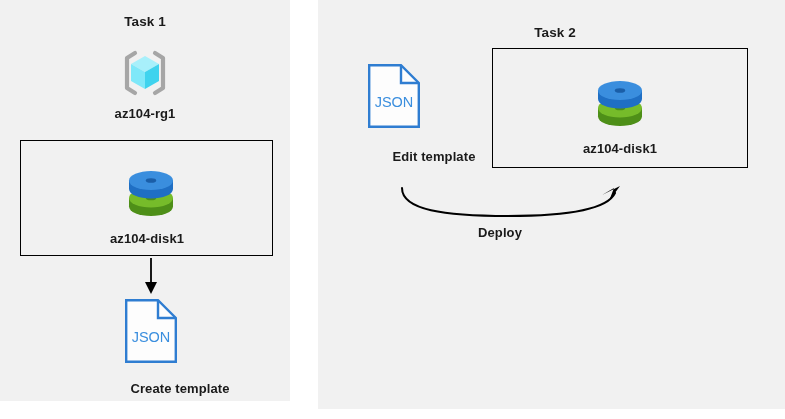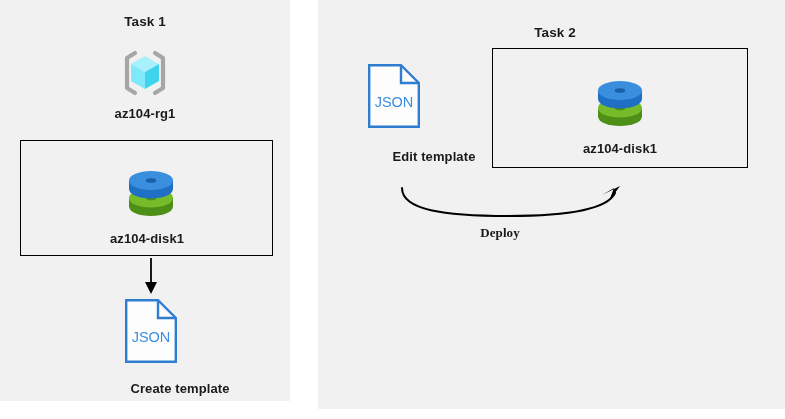--- a/index.html
+++ b/index.html
@@ -161,14 +161,14 @@
 
   <div class="caption c" style="left:302px; top:141px;">az104-disk1</div>
 
   <div class="icon-wrap" style="left:78px; top:184px;">
     <svg width="230" height="42" viewBox="0 0 230 42">
       <path d="M6 4 C 6 26, 48 32, 112 32 C 176 32, 212 24, 219 9" fill="none" stroke="#000000" stroke-width="2" stroke-linecap="round"></path>
       <path d="M224 2 L213 17 L218 4 L206 11 Z" fill="#000000"></path>
     </svg>
   </div>
 
-  <div class="caption c" style="left:182px; top:225px;font-family:Liberation Serif, serif;">Deploy</div>
+  <div class="caption c" style="left:182px; top:225px;">Deploy</div>
 </div>
 
 </body></html>

